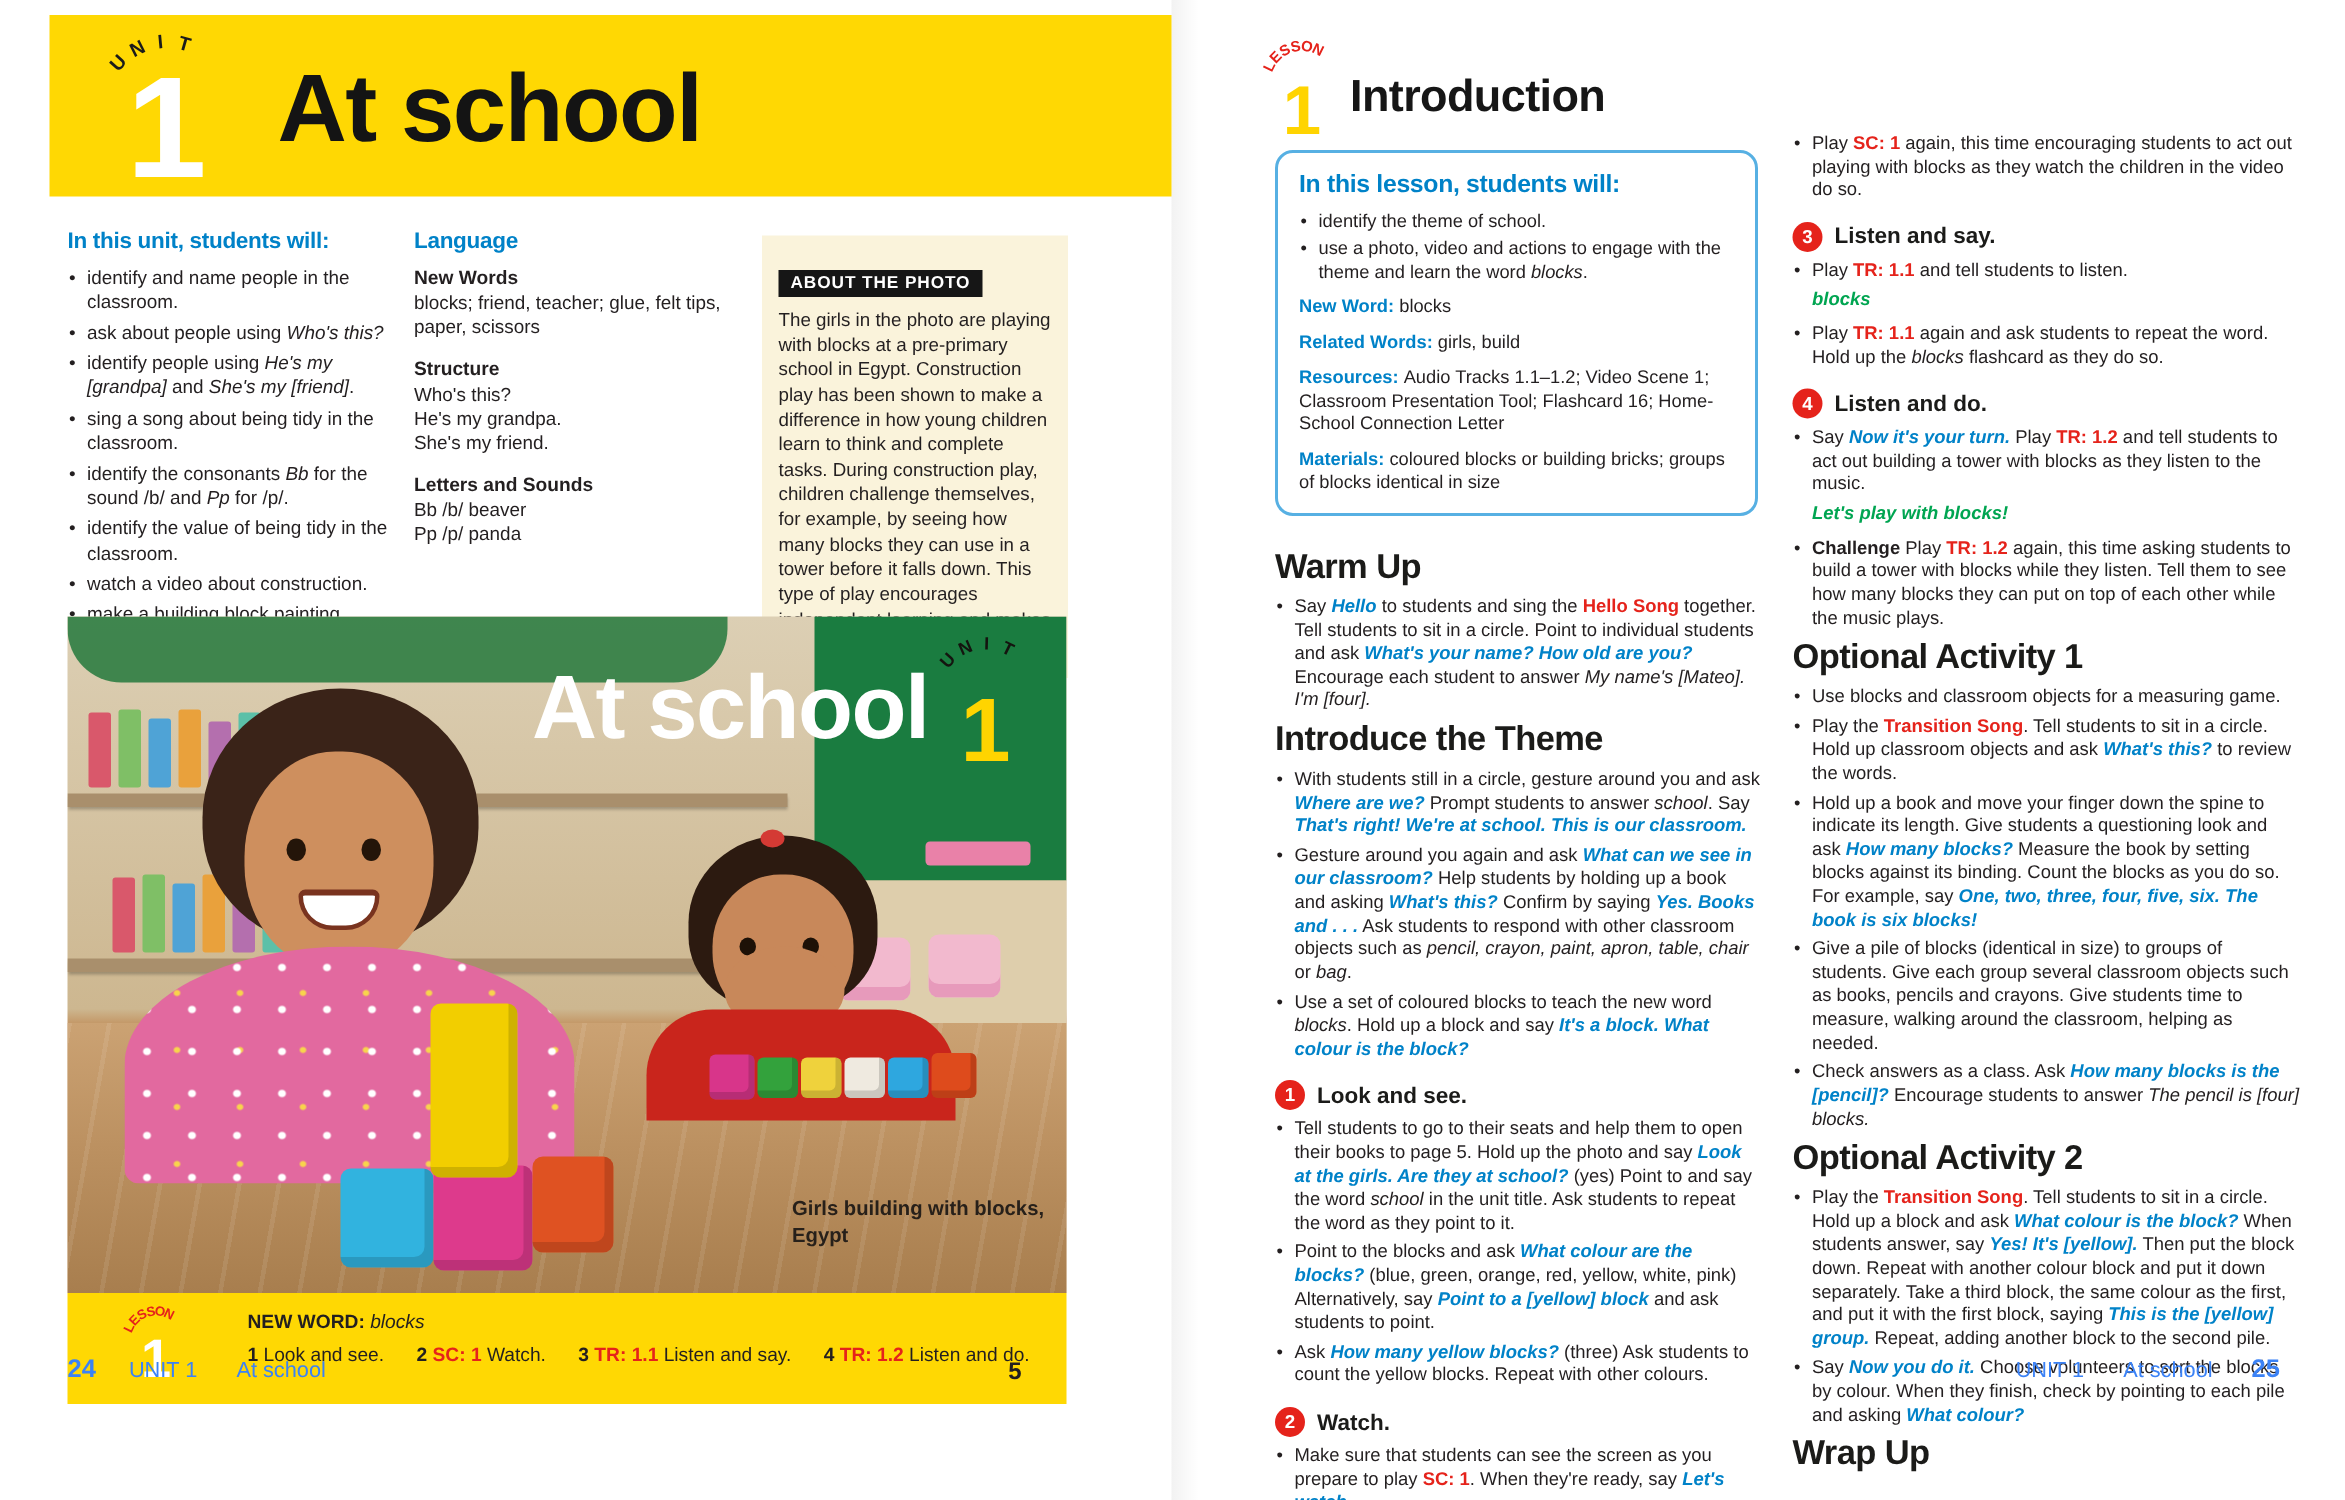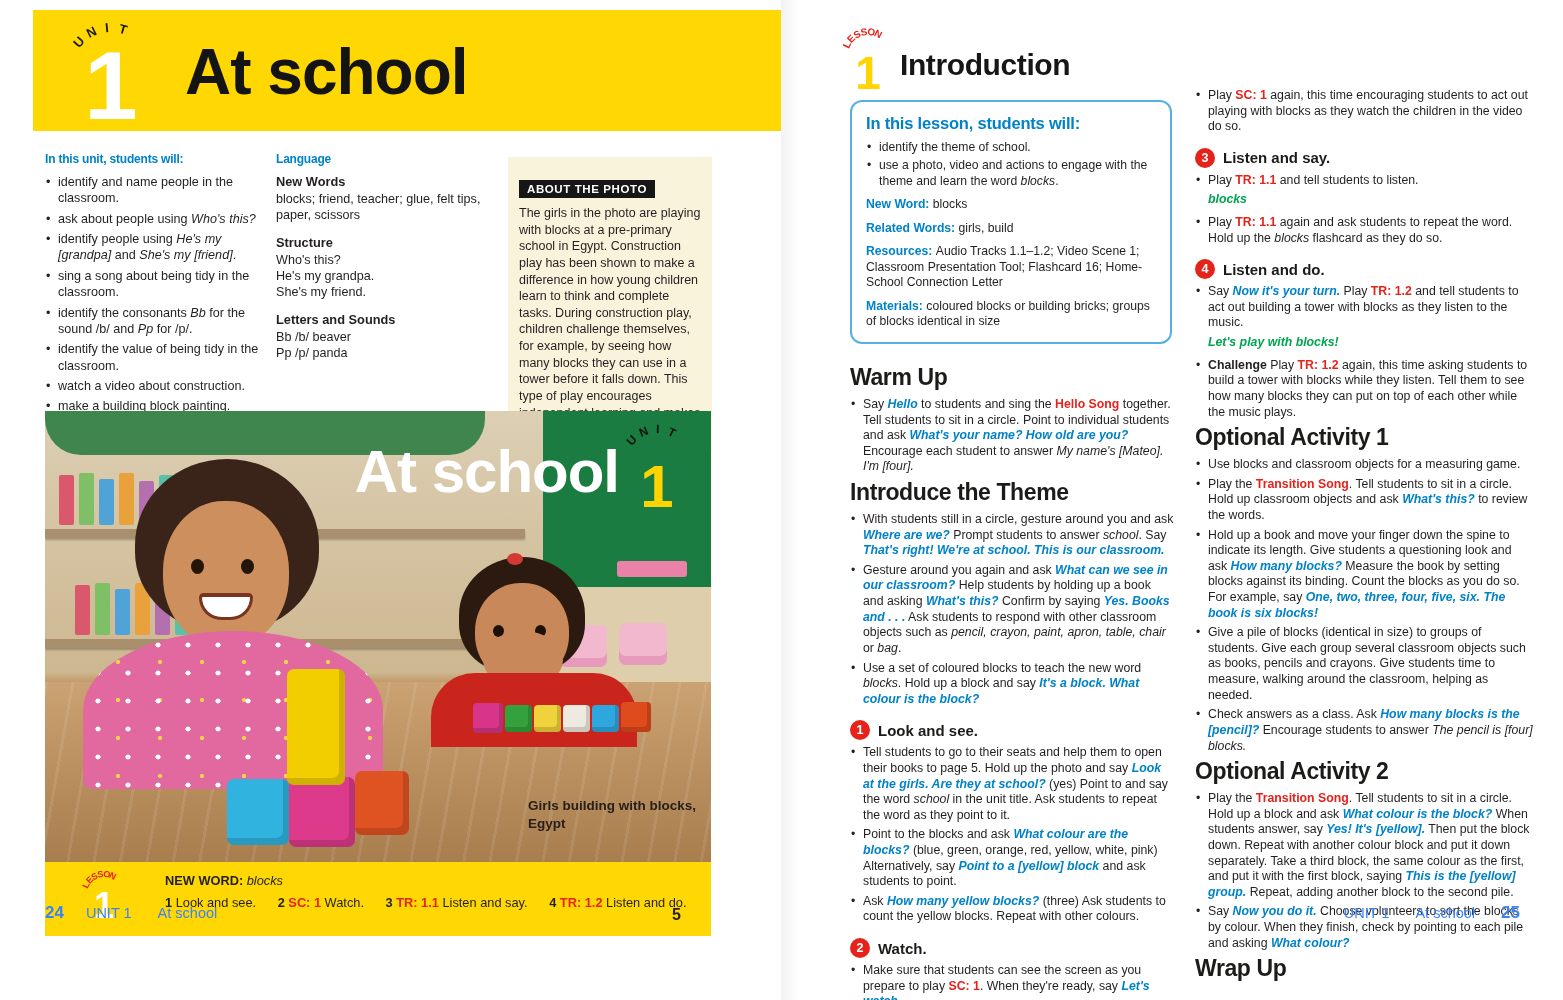--- a/index.html
+++ b/index.html
@@ -36,21 +36,21 @@
 
   .photo-badge{right:6px;top:0px;width:96px;height:104px;}
   .photo-badge .arc span{font-size:12px;color:#14140f;}
   .photo-badge .num{bottom:-2px;font-size:60px;color:#FFD400;}
 
   
   .banner{position:absolute;left:33px;top:10px;width:748px;height:121px;background:var(--yellow);}
   .unit-title{position:absolute;left:152px;top:0;height:121px;line-height:124px;
     font-size:64px;font-weight:bold;letter-spacing:-1px;color:#141414;}
 
-  .blue-h{color:var(--blue);font-weight:bold;font-size:12px;margin-bottom:8px;letter-spacing:-0.2px;}
+  .blue-h{color:var(--blue);font-weight:bold;font-size:15px;margin-bottom:8px;letter-spacing:-0.2px;}
 
   .overview{position:absolute;left:45px;top:152px;width:218px;}
   .overview ul,.lesson-box ul,.col ul{list-style:none;}
   li{position:relative;padding-left:13px;font-size:12.6px;line-height:1.3;margin-bottom:4px;}
   li::before{content:"\2022";position:absolute;left:1px;top:0;}
 
   .language{position:absolute;left:276px;top:152px;width:205px;}
   .language h3{font-size:12.8px;font-weight:bold;margin:11px 0 2px;}
   .language h3:first-of-type{margin-top:2px;}
   .language p{font-size:12.6px;line-height:1.3;}

